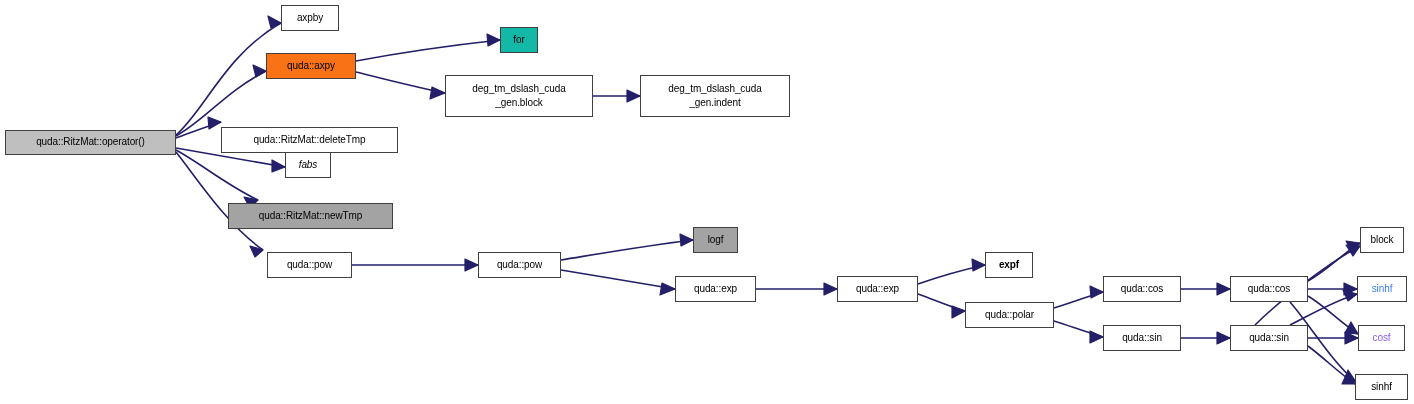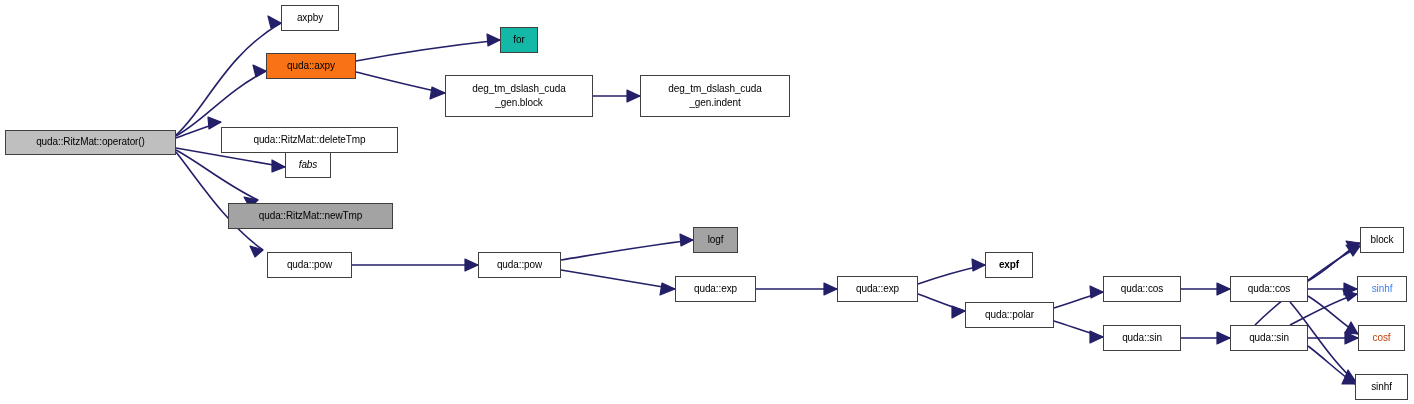--- a/index.html
+++ b/index.html
@@ -129,16 +129,16 @@
       <div class="node" style="left: 675px; top: 276px; width: 81px; height: 26px; background: rgb(255, 255, 255); border-color: rgb(64, 64, 64); color: rgb(0, 0, 0);"><span class="node-label">quda::exp</span></div>
       <div class="node" style="left: 837px; top: 276px; width: 81px; height: 26px; background: rgb(255, 255, 255); border-color: rgb(64, 64, 64); color: rgb(0, 0, 0);"><span class="node-label">quda::exp</span></div>
       <div class="node" style="left: 985px; top: 252px; width: 48px; height: 26px; background: rgb(255, 255, 255); border-color: rgb(64, 64, 64); color: rgb(0, 0, 0); font-weight: bold;"><span class="node-label">expf</span></div>
       <div class="node" style="left: 965px; top: 302px; width: 89px; height: 26px; background: rgb(255, 255, 255); border-color: rgb(64, 64, 64); color: rgb(0, 0, 0);"><span class="node-label">quda::polar</span></div>
       <div class="node" style="left: 1103px; top: 276px; width: 78px; height: 26px; background: rgb(255, 255, 255); border-color: rgb(64, 64, 64); color: rgb(0, 0, 0);"><span class="node-label">quda::cos</span></div>
       <div class="node" style="left: 1103px; top: 325px; width: 78px; height: 26px; background: rgb(255, 255, 255); border-color: rgb(64, 64, 64); color: rgb(0, 0, 0);"><span class="node-label">quda::sin</span></div>
       <div class="node" style="left: 1230px; top: 276px; width: 78px; height: 26px; background: rgb(255, 255, 255); border-color: rgb(64, 64, 64); color: rgb(0, 0, 0);"><span class="node-label">quda::cos</span></div>
       <div class="node" style="left: 1230px; top: 325px; width: 78px; height: 26px; background: rgb(255, 255, 255); border-color: rgb(64, 64, 64); color: rgb(0, 0, 0);"><span class="node-label">quda::sin</span></div>
       <div class="node" style="left: 1360px; top: 227px; width: 44px; height: 26px; background: rgb(255, 255, 255); border-color: rgb(64, 64, 64); color: rgb(0, 0, 0);"><span class="node-label">block</span></div>
       <div class="node" style="left: 1357px; top: 276px; width: 50px; height: 26px; background: rgb(255, 255, 255); border-color: rgb(64, 64, 64); color: #3b82f6;"><span class="node-label">sinhf</span></div>
-      <div class="node" style="left: 1358px; top: 325px; width: 47px; height: 26px; background: rgb(255, 255, 255); border-color: rgb(64, 64, 64); color: #c2410c;"><span class="node-label">cosf</span></div>
+      <div class="node" style="left: 1358px; top: 325px; width: 47px; height: 26px; background: rgb(255, 255, 255); border-color: rgb(64, 64, 64); color: #8b5cf6;"><span class="node-label">cosf</span></div>
       <div class="node" style="left: 1355px; top: 374px; width: 53px; height: 26px; background: rgb(255, 255, 255); border-color: rgb(64, 64, 64); color: rgb(0, 0, 0);"><span class="node-label">sinhf</span></div>
     </div>
 </div>
 
 </body></html>

